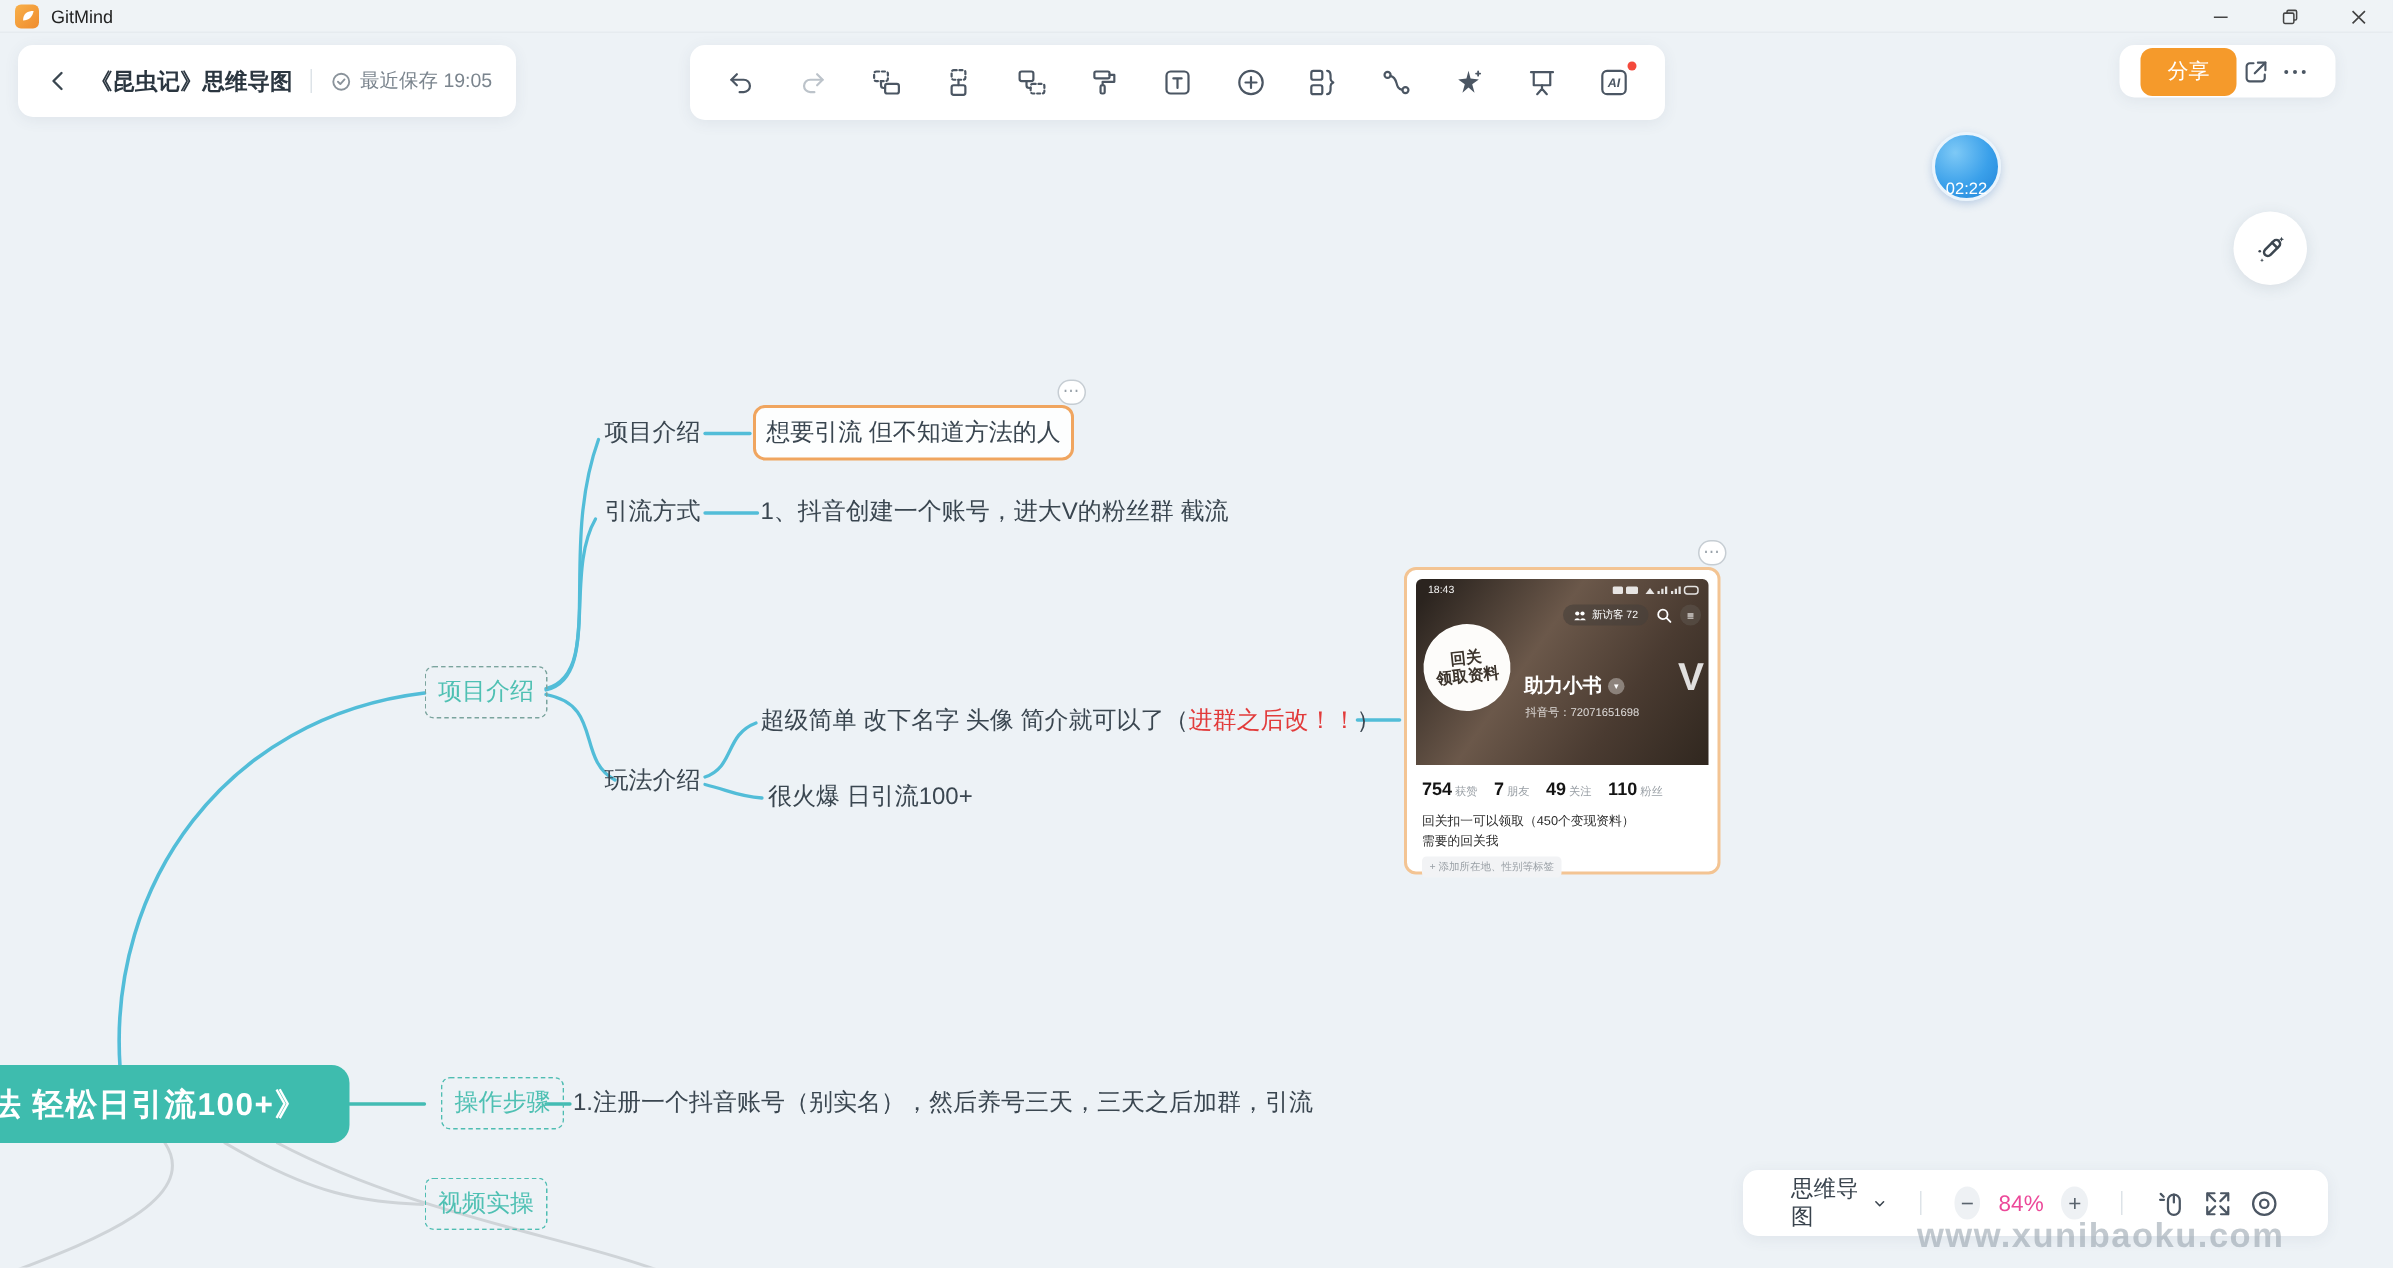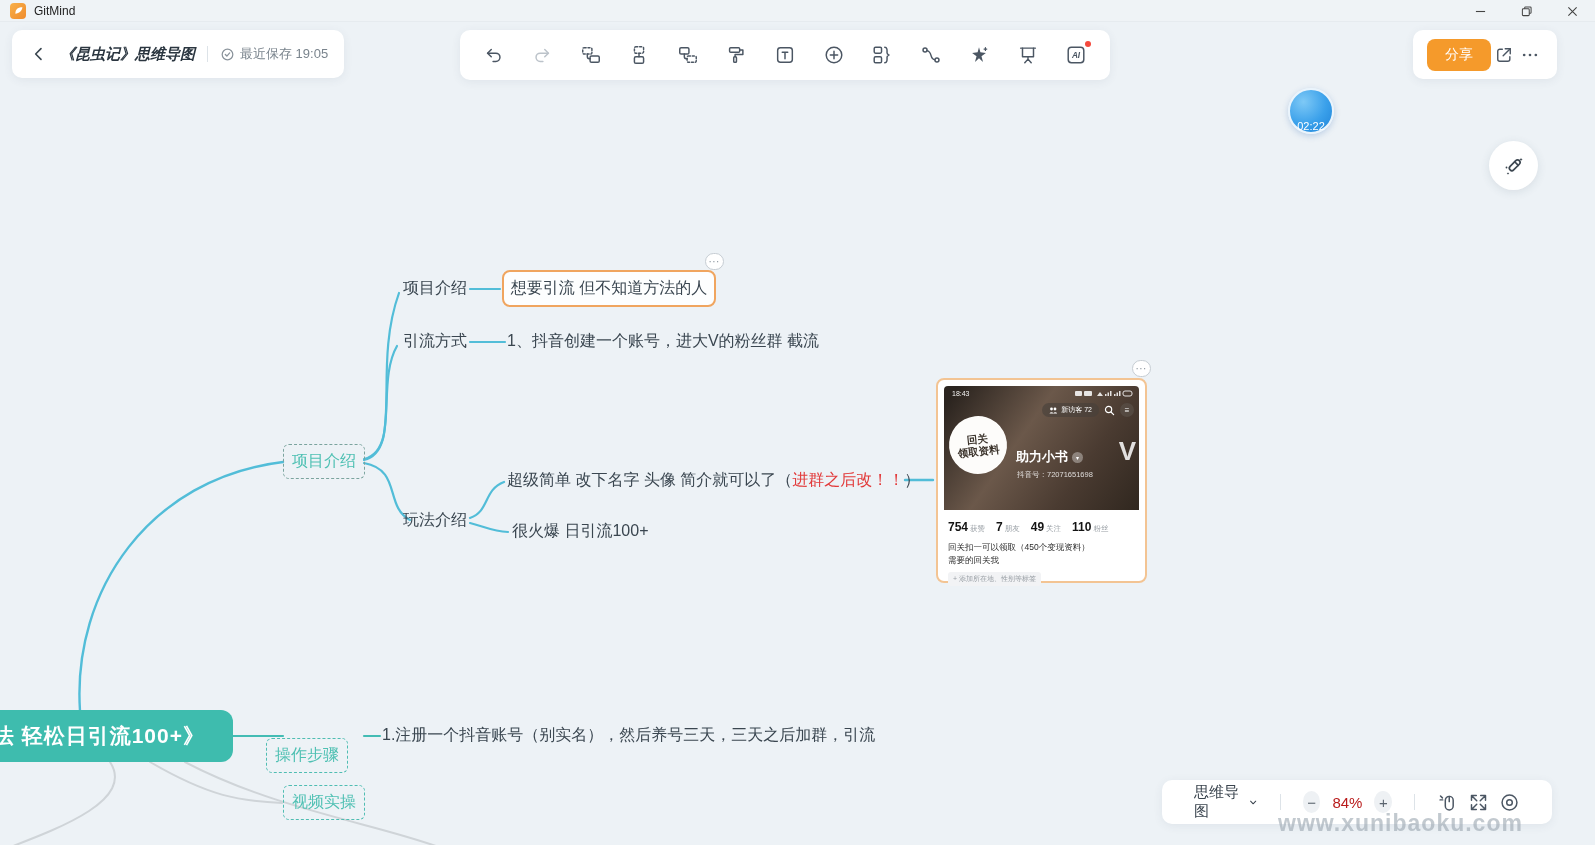--- a/index.html
+++ b/index.html
@@ -10,45 +10,45 @@
   .titlebar { position:absolute; top:0; left:0; width:1595px; height:22px; background:#eff3f6; border-bottom:1px solid #e6ebef; display:flex; align-items:center; z-index:50; }
   .app-logo { width:16px; height:16px; border-radius:4px; margin:0 8px 0 10px; background:linear-gradient(135deg,#f8b04a,#ef8b2d); display:flex; align-items:center; justify-content:center; }
   .app-title { font-size:12px; color:#222; }
   .win-controls { position:absolute; right:0; top:0; height:22px; display:flex; }
   .win-btn { width:46px; height:22px; display:flex; align-items:center; justify-content:center; color:#444; cursor:pointer; }
 
   
   .card { position:absolute; background:#fff; border-radius:10px; box-shadow:0 2px 10px rgba(60,80,100,.08); z-index:40; }
   .doc-card { left:12px; top:30px; height:48px; display:flex; align-items:center; padding:0 16px; }
   .back-btn { width:22px; height:22px; display:flex; align-items:center; justify-content:center; cursor:pointer; margin-right:10px; }
-  .doc-title { font-size:15px; color:#2b3640; font-weight:bold;font-style:italic; }
+  .doc-title { font-size:15px; color:#2b3640; font-weight:bold; }
   .vdiv { width:1px; height:16px; background:#dde3e8; margin:0 12px; }
   .saved { display:flex; align-items:center; gap:5px; font-size:13px; color:#7a848d; }
 
   .toolbar-card { left:460px; top:30px; width:650px; height:50px; display:flex; align-items:center; justify-content:space-evenly; }
   .tb-icon { width:30px; height:30px; display:flex; align-items:center; justify-content:center; cursor:pointer; position:relative; border-radius:6px;font-style:italic; }
   .tb-icon svg { stroke:#4b5663; fill:none; stroke-width:1.6; stroke-linecap:round; stroke-linejoin:round; }
   .tb-icon.disabled svg { stroke:#bcc3ca; }
   .ai-dot { position:absolute; top:1px; right:0px; width:6px; height:6px; border-radius:50%; background:#f4493c; }
 
-  .share-card { right:38px; top:30px; height:49px; display:flex; align-items:center; padding:0 14px; }
+  .share-card { right:38px; top:30px; height:35px; display:flex; align-items:center; padding:0 14px; }
   .share-btn { background:#f59a2b; color:#fff; font-size:14px; border:none; border-radius:8px; padding:7px 18px; cursor:pointer; }
   .icon-btn { width:26px; height:26px; display:flex; align-items:center; justify-content:center; cursor:pointer; }
   .icon-btn svg { stroke:#4b5663; fill:none; stroke-width:1.7; stroke-linecap:round; stroke-linejoin:round; }
 
   .timer { position:absolute; left:1288px; top:88px; width:46px; height:46px; border-radius:50%; background:radial-gradient(circle at 32% 28%, #7ec9f6, #3aa0ea 55%, #1f83d8); border:2px solid #eaf4fc; box-shadow:0 2px 6px rgba(40,100,180,.25); display:flex; align-items:flex-end; justify-content:center; color:#fff; font-size:11px; z-index:40; cursor:pointer; }
 
   .beautify-btn { position:absolute; left:1489px; top:141px; width:49px; height:49px; border-radius:50%; background:#fff; box-shadow:0 2px 10px rgba(60,80,100,.12); display:flex; align-items:center; justify-content:center; cursor:pointer; z-index:40; }
   .beautify-btn svg { stroke:#3c4650; fill:none; stroke-width:1.7; stroke-linecap:round; stroke-linejoin:round; }
 
   
   .bottom-bar { left:1162px; top:780px; height:44px; width:390px; display:flex; align-items:center; padding:0 32px; gap:10px; }
   .mode-select { display:flex; align-items:center; gap:6px; font-size:15px; color:#39434d; cursor:pointer; }
   .round-btn { width:22px; height:22px; border-radius:50%; background:#eef1f4; color:#5a646e; display:flex; align-items:center; justify-content:center; font-size:15px; cursor:pointer; }
-  .zoom-val { font-size:15px; color:#b91c1c; width:42px; text-align:center; }
+  .zoom-val { font-size:15px; color:#ec4899; width:42px; text-align:center; }
   .bb-icon { width:24px; height:24px; display:flex; align-items:center; justify-content:center; cursor:pointer; }
   .bb-icon svg { stroke:#4b5663; fill:none; stroke-width:1.7; stroke-linecap:round; stroke-linejoin:round; }
 
   .watermark { position:absolute; left:1278px; top:810px; font-size:23px; font-weight:bold; color:rgba(156,168,178,.62); letter-spacing:1px; z-index:60; pointer-events:none; }
 
   
   #links { position:absolute; left:0; top:0; z-index:1; }
   .mnode { position:absolute; z-index:5; font-size:16px; color:#3a4650; white-space:nowrap; cursor:pointer; }
   .root-node { left:-100px; top:710px; width:333px; height:52px; background:#3ebcae; border-radius:12px; color:#fff; font-weight:bold; font-size:21px; display:flex; align-items:center; justify-content:flex-end; padding-right:28px; letter-spacing:1px; }
   .dash-node { border:1.6px dashed #4fbdb2; border-radius:6px; color:#4fc0b3; width:82px; height:35px; display:flex; align-items:center; justify-content:center; background:transparent; }
@@ -106,21 +106,21 @@
 <div class="mnode sel-node">想要引流 但不知道方法的人</div>
 <div class="comment-dots" style="left:705px;top:253px;">⋯</div>
 
 <div class="mnode" style="left:403px;top:331px;">引流方式</div>
 <div class="mnode" style="left:507px;top:331px;">1、抖音创建一个账号，进大V的粉丝群 截流</div>
 
 <div class="mnode" style="left:403px;top:510px;">玩法介绍</div>
 <div class="mnode" style="left:507px;top:470px;"><span>超级简单 改下名字 头像 简介就可以了（</span><span class="red">进群之后改！！</span><span>）</span></div>
 <div class="mnode" style="left:512px;top:521px;">很火爆 日引流100+</div>
 
-<div class="mnode dash-node" style="left:266px;top:718px;margin-top:20px;">操作步骤</div>
+<div class="mnode dash-node" style="left:294px;top:718px;">操作步骤</div>
 <div class="mnode" style="left:382px;top:725px;">1.注册一个抖音账号（别实名），然后养号三天，三天之后加群，引流</div>
 <div class="mnode dash-node" style="left:283px;top:785px;">视频实操</div>
 
 <div class="img-node">
   <div class="photo">
     <div class="status-row">
       <span>18:43</span>
       <svg width="58" height="9" viewBox="0 0 58 9">
         <g fill="#fff" opacity="0.9">
           <rect x="0" y="2" width="7" height="5" rx="1"></rect>

